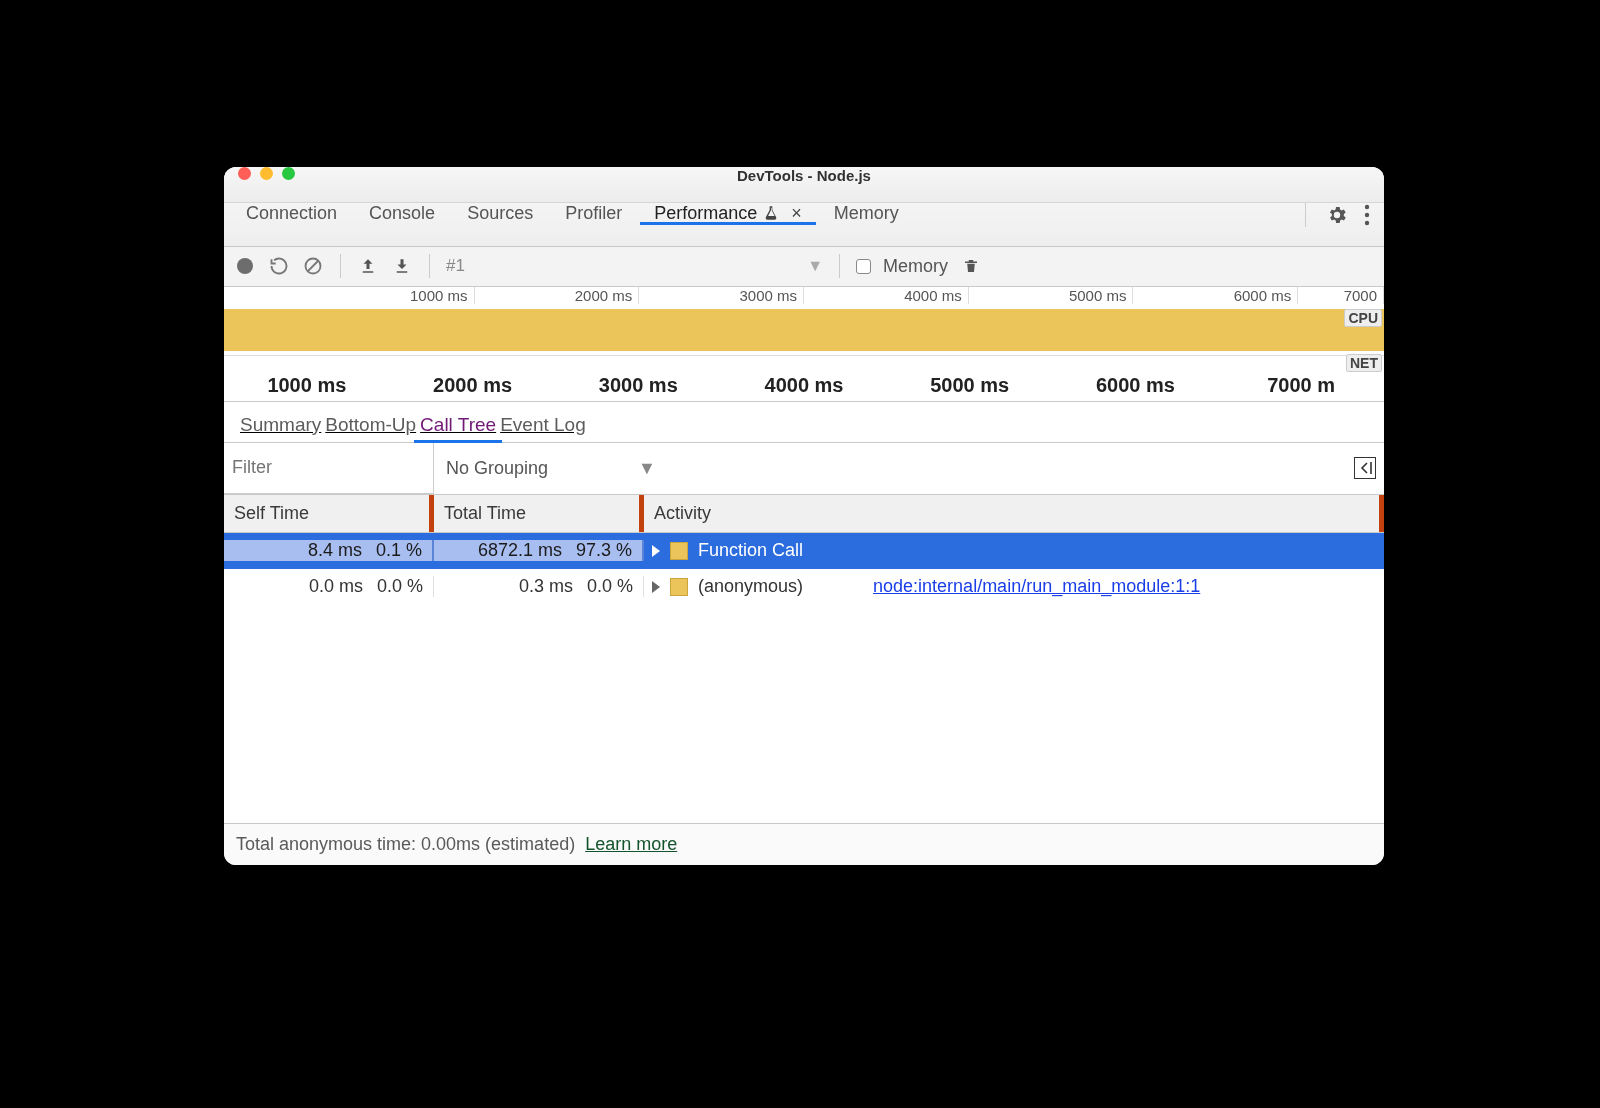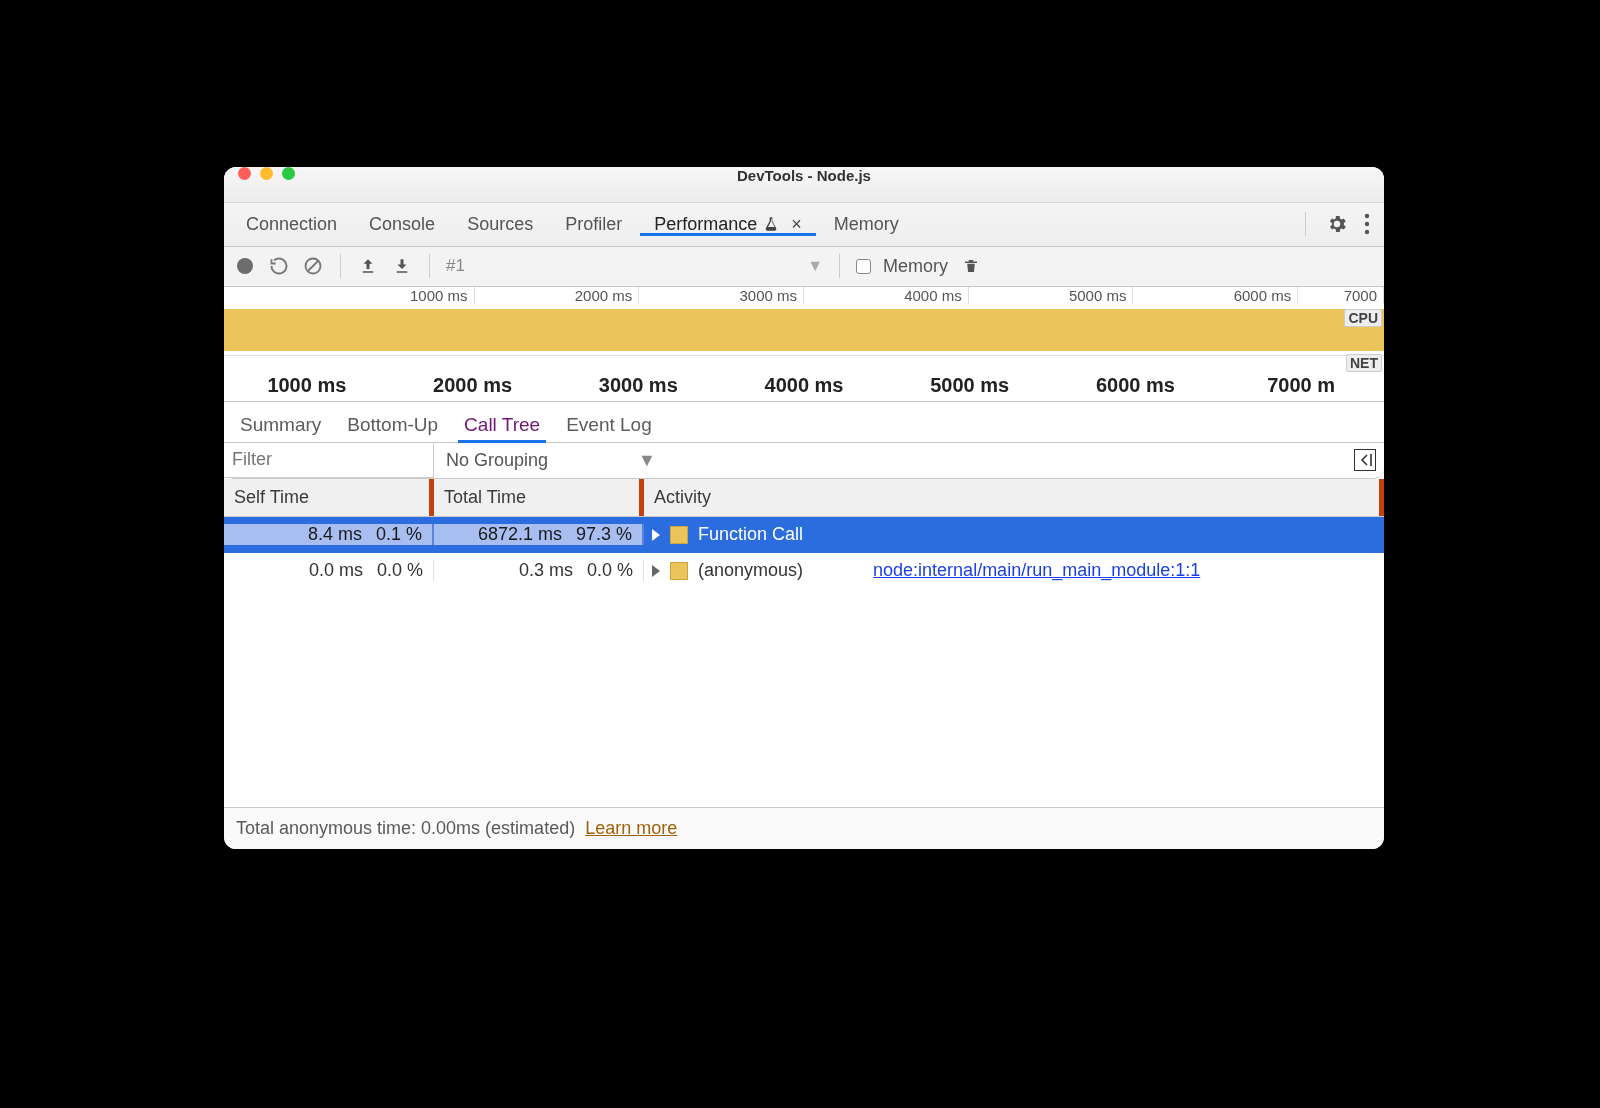--- a/index.html
+++ b/index.html
@@ -27,21 +27,21 @@
     position: relative;
   }
   .traffic { display: flex; gap: 9px; padding-left: 14px; }
   .dot { width: 13px; height: 13px; border-radius: 50%; }
   .dot.red { background:#ff5f57;} .dot.yellow{background:#febc2e;} .dot.green{background:#28c840;}
   .wintitle { position:absolute; left:0; right:0; text-align:center; font-weight:600; font-size:15px; color:#323232;}
   .tabstrip {
     height:44px;
     background:linear-gradient(#f4f4f4,#eeeeee);
     border-bottom:1px solid #c9c9c9;
-    display:flex; align-items:center; padding:0 6px;
+    display:flex; align-items:flex-start; padding:0 6px;
   }
   .tab {
     display:flex; align-items:center; gap:6px;
     padding:0 16px; color:#555; font-size:18px;
     cursor:default; position:relative;
   }
   .tab.active { color:#222; font-weight:500;}
   .tab.active::after{
     content:""; position:absolute; left:2px; right:2px; bottom:-1px; height:3px; background:#1a73e8;
   }
@@ -62,45 +62,45 @@
   .mlabel{font-size:18px;color:#555;}
   .timeline{border-bottom:1px solid #c9c9c9;}
   .ruler{display:flex;font-size:15px;color:#555;height:22px;align-items:flex-start;position:relative;}
   .ruler .tick{flex:1;text-align:right;padding-right:6px;border-right:1px solid #ddd;}
   .ruler .tick:first-child{flex:0.5;}
   .barzone{position:relative;height:46px;}
   .cpubar{position:absolute;left:0;right:0;top:0;height:42px;background:#ecc55a;}
   .lanelabel{position:absolute;right:2px;font-size:14px;font-weight:700;color:#444;background:#eee;border:1px solid #ccc;padding:0 3px;border-radius:2px;}
   .bigruler{display:flex;height:30px;align-items:center;font-size:20px;font-weight:600;color:#222;}
   .bigruler .btick{flex:1;text-align:center;}
-  .subtabs{display:flex;gap:22px;padding:6px 14px 0 14px;border-bottom:1px solid #c9c9c9;position:relative;}
+  .subtabs{display:flex;padding:6px 14px 0 14px;border-bottom:1px solid #c9c9c9;position:relative;text-decoration:underline;}
   .subtab{font-size:19px;color:#5c5c5c;padding:6px 2px;position:relative;cursor:default;}
   .subtab.active{color:#701a75;font-weight:500;}
   .subtab.active::after{content:"";position:absolute;left:-4px;right:-4px;bottom:-1px;height:3px;background:#1a73e8;}
-  .filterbar{display:flex;align-items:center;height:36px;border-bottom:1px solid #c9c9c9;border-radius:10px;}
+  .filterbar{display:flex;align-items:center;height:52px;border-bottom:1px solid #c9c9c9;}
   .filterin{height:100%;border:1px solid #ccc;border-top:none;border-left:none;background:#fff;font-size:18px;padding:0 8px;color:#888;width:210px;}
   .grouping{display:flex;align-items:center;gap:90px;padding:0 12px;color:#555;font-size:18px;}
   .filterbar .sp{flex:1;}
   .collbox{width:22px;height:22px;border:1px solid #333;display:flex;align-items:center;justify-content:center;margin-right:8px;}
   .colhead{display:flex;background:#f0f0f0;border-bottom:1px solid #c9c9c9;font-size:18px;color:#3a3a3a;}
   .colhead>div{padding:8px 10px;border-right:5px solid #c2410c;}
   .c-self{width:210px;} .c-total{width:210px;} .c-act{flex:1;border-right:none;}
   .rows{height:290px;}
   .row{display:flex;align-items:center;font-size:18px;height:36px;}
   .row .c-self,.row .c-total{display:flex;justify-content:flex-end;gap:14px;padding-right:10px;}
   .row.sel{background:#2b6cde;color:#fff;}
   .row.sel .c-self{background:#a8bef0;color:#1a1a1a;border-right:2px solid #5a84d8;}
   .row.sel .c-total{background:#a8bef0;color:#1a1a1a;border-right:2px solid #5a84d8;}
   .row .c-act{display:flex;align-items:center;gap:10px;padding-left:8px;}
   .row .c-self,.row .c-total{border-right:1px solid #e0e0e0;}
   .disc{width:0;height:0;border-left:8px solid currentColor;border-top:6px solid transparent;border-bottom:6px solid transparent;}
   .swatch{width:18px;height:18px;background:#ecc55a;border:1px solid #caa53d;}
   .srclink{color:#1a3ee8;text-decoration:underline;margin-left:60px;}
   .footer{border-top:1px solid #c9c9c9;padding:10px 12px;font-size:18px;color:#5a5a5a;background:#fafafa;}
-  .footer a{color:#a16207;}
+  .footer a{color:#14532d;}
   svg{display:block;}
 </style>
 </head>
 <body>
 
 <div class="stage">
   <div class="window">
 
     <div class="titlebar">
       <div class="traffic">

